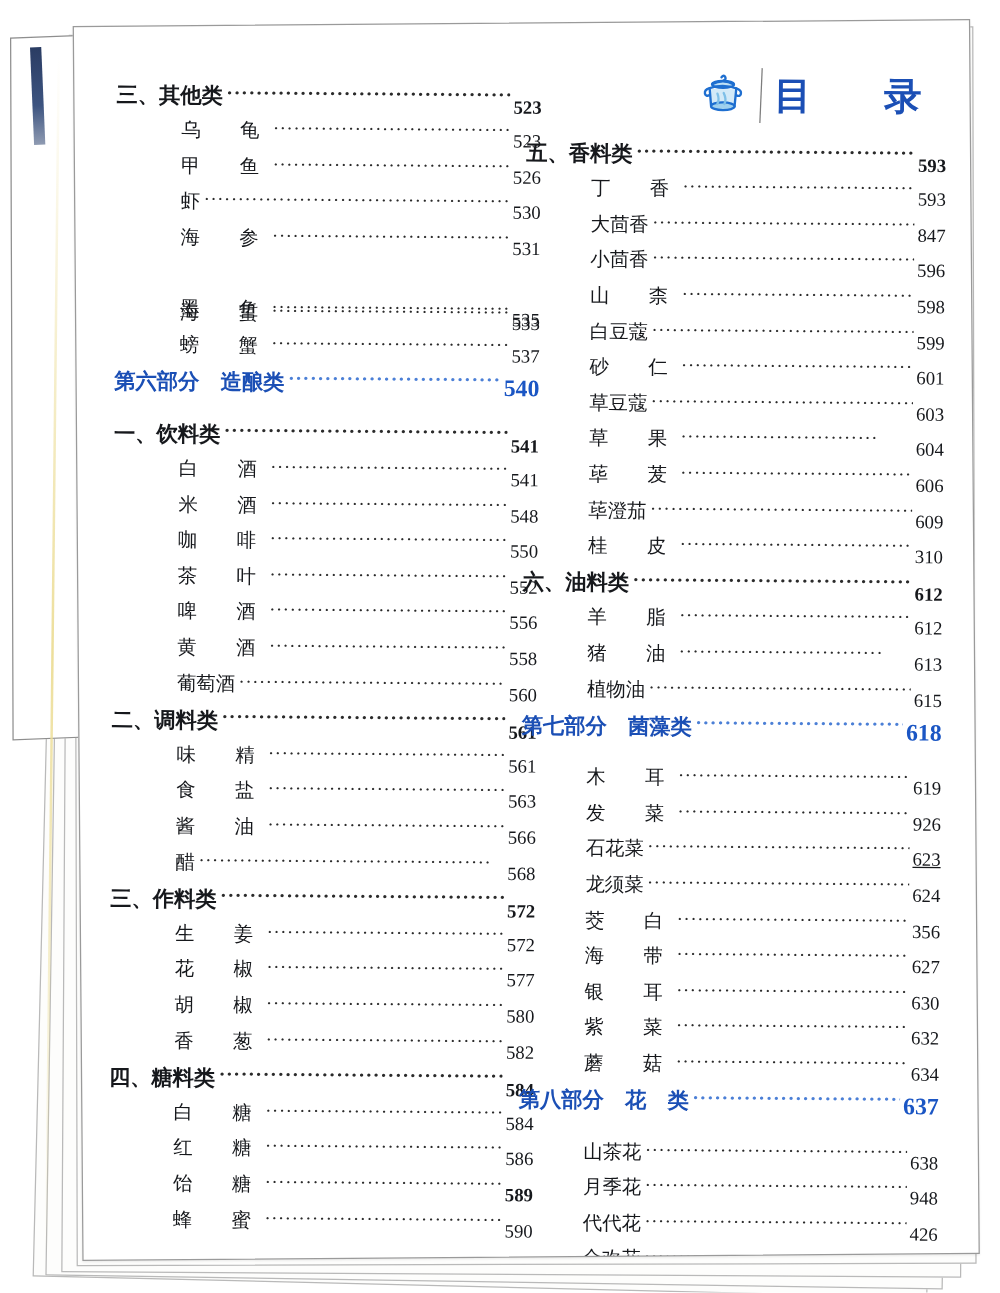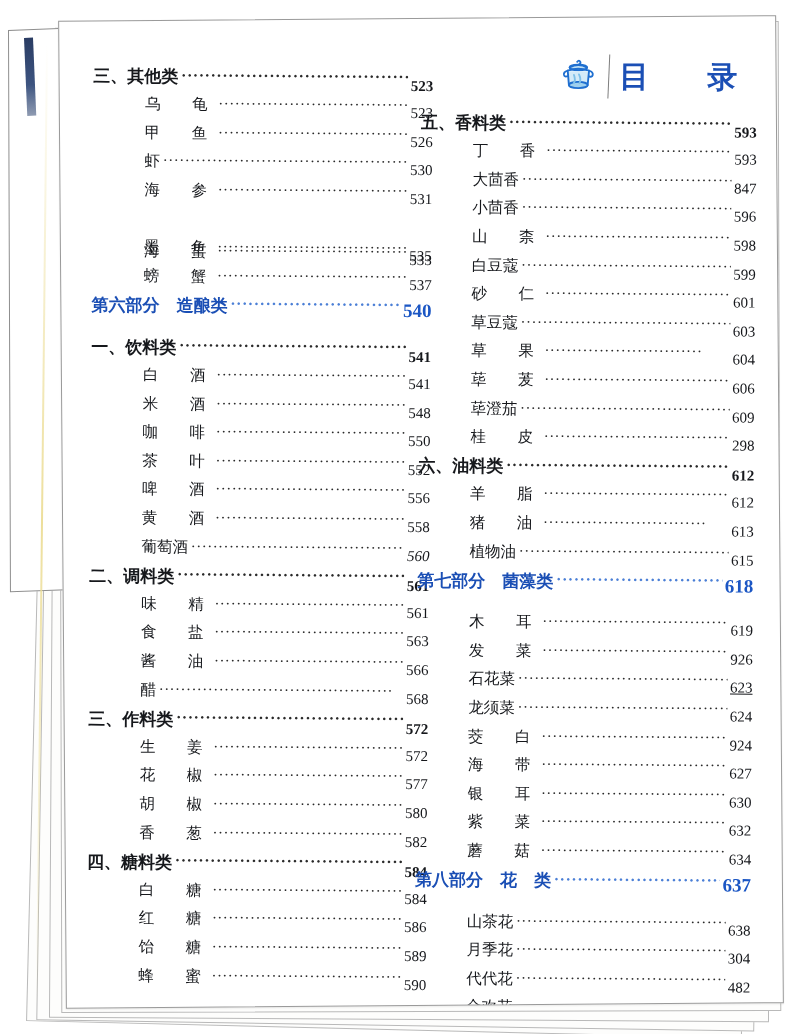--- a/index.html
+++ b/index.html
@@ -205,21 +205,21 @@
           <span class="pg" style="transform: translateY(7px);">556</span>
         </div>
         <div class="row lvl-item" style="position: absolute; left: 0px; right: 0px; top: 490.4px;">
           <span class="label wide1">黄　酒</span>
           <span class="leader"></span>
           <span class="pg" style="transform: translateY(7px);">558</span>
         </div>
         <div class="row lvl-item" style="position: absolute; left: 0px; right: 0px; top: 519px;">
           <span class="label ">葡萄酒</span>
           <span class="leader"></span>
-          <span class="pg" style="transform: translateY(7px); font-style: italic;">560</span>
+          <span class="pg" style="transform: translateY(7px);">560</span>
         </div>
         <div class="row lvl-sec" style="position: absolute; left: 0px; right: 0px; top: 547.6px;">
           <span class="label ">二、调料类</span>
           <span class="leader"></span>
           <span class="pg" style="transform: translateY(7px);">561</span>
         </div>
         <div class="row lvl-item" style="position: absolute; left: 0px; right: 0px; top: 576.2px;">
           <span class="label wide1">味　精</span>
           <span class="leader"></span>
           <span class="pg" style="transform: translateY(7px);">561</span>
@@ -275,21 +275,21 @@
           <span class="pg" style="transform: translateY(7px);">584</span>
         </div>
         <div class="row lvl-item" style="position: absolute; left: 0px; right: 0px; top: 890.8px;">
           <span class="label wide1">红　糖</span>
           <span class="leader"></span>
           <span class="pg" style="transform: translateY(7px);">586</span>
         </div>
         <div class="row lvl-item" style="position: absolute; left: 0px; right: 0px; top: 919.4px;">
           <span class="label wide1">饴　糖</span>
           <span class="leader"></span>
-          <span class="pg" style="transform: translateY(7px);">589</span>
+          <span class="pg" style="transform: translateY(7px); font-weight: bold;">589</span>
         </div>
         <div class="row lvl-item" style="position: absolute; left: 0px; right: 0px; top: 948px;">
           <span class="label wide1">蜂　蜜</span>
           <span class="leader"></span>
           <span class="pg" style="transform: translateY(7px);">590</span>
         </div>
       </div>
     <div class="col" id="col-right">
         <div class="row lvl-sec" style="position: absolute; left: 0px; right: 0px; top: 92px;">
           <span class="label ">五、香料类</span>
@@ -342,21 +342,21 @@
           <span class="pg" style="transform: translateY(7px);">606</span>
         </div>
         <div class="row lvl-item" style="position: absolute; left: 0px; right: 0px; top: 378px;">
           <span class="label ">荜澄茄</span>
           <span class="leader"></span>
           <span class="pg" style="transform: translateY(7px);">609</span>
         </div>
         <div class="row lvl-item" style="position: absolute; left: 0px; right: 0px; top: 406.6px;">
           <span class="label wide1">桂　皮</span>
           <span class="leader"></span>
-          <span class="pg" style="transform: translateY(7px);">298</span>
+          <span class="pg" style="transform: translateY(7px);">310</span>
         </div>
         <div class="row lvl-sec" style="position: absolute; left: 0px; right: 0px; top: 435.2px;">
           <span class="label ">六、油料类</span>
           <span class="leader"></span>
           <span class="pg" style="transform: translateY(7px);">612</span>
         </div>
         <div class="row lvl-item" style="position: absolute; left: 0px; right: 0px; top: 463.8px;">
           <span class="label wide1">羊　脂</span>
           <span class="leader"></span>
           <span class="pg" style="transform: translateY(7px);">612</span>
@@ -392,21 +392,21 @@
           <span class="pg" style="transform: translateY(7px); text-decoration: underline;">623</span>
         </div>
         <div class="row lvl-item" style="position: absolute; left: 0px; right: 0px; top: 677.4px;">
           <span class="label ">龙须菜</span>
           <span class="leader"></span>
           <span class="pg" style="transform: translateY(7px);">624</span>
         </div>
         <div class="row lvl-item" style="position: absolute; left: 0px; right: 0px; top: 706px;">
           <span class="label wide1">茭　白</span>
           <span class="leader"></span>
-          <span class="pg" style="transform: translateY(7px);">924</span>
+          <span class="pg" style="transform: translateY(7px);">356</span>
         </div>
         <div class="row lvl-item" style="position: absolute; left: 0px; right: 0px; top: 734.6px;">
           <span class="label wide1">海　带</span>
           <span class="leader"></span>
           <span class="pg" style="transform: translateY(7px);">627</span>
         </div>
         <div class="row lvl-item" style="position: absolute; left: 0px; right: 0px; top: 763.2px;">
           <span class="label wide1">银　耳</span>
           <span class="leader"></span>
           <span class="pg" style="transform: translateY(7px);">630</span>
@@ -427,26 +427,26 @@
           <span class="pg" style="transform: translateY(4px);">637</span>
         </div>
         <div class="row lvl-item" style="position: absolute; left: 0px; right: 0px; top: 891px;">
           <span class="label ">山茶花</span>
           <span class="leader"></span>
           <span class="pg" style="transform: translateY(7px);">638</span>
         </div>
         <div class="row lvl-item" style="position: absolute; left: 0px; right: 0px; top: 919.6px;">
           <span class="label ">月季花</span>
           <span class="leader"></span>
-          <span class="pg" style="transform: translateY(7px);">304</span>
+          <span class="pg" style="transform: translateY(7px);">948</span>
         </div>
         <div class="row lvl-item" style="position: absolute; left: 0px; right: 0px; top: 948.2px;">
           <span class="label ">代代花</span>
           <span class="leader"></span>
-          <span class="pg" style="transform: translateY(7px);">482</span>
+          <span class="pg" style="transform: translateY(7px);">426</span>
         </div>
         <div class="row lvl-item" style="position: absolute; left: 0px; right: 0px; top: 976.8px;">
           <span class="label ">合欢花</span>
           <span class="leader"></span>
           <span class="pg" style="transform: translateY(7px);">642</span>
         </div>
       </div>
 
   </div>
 </div>

